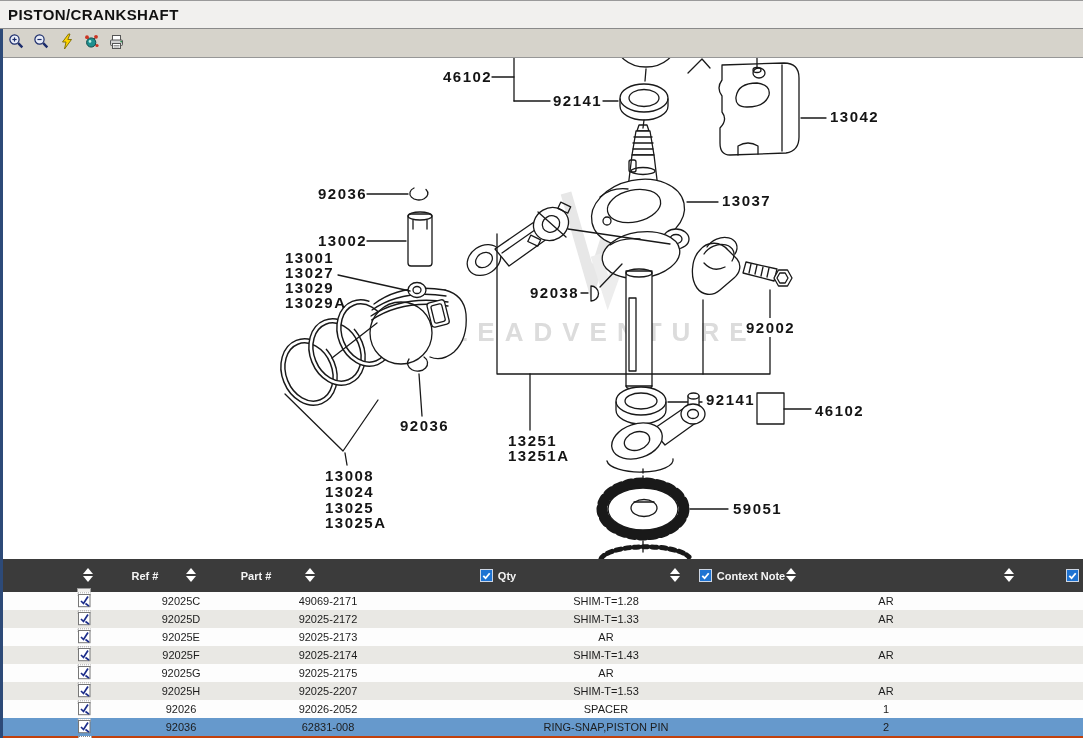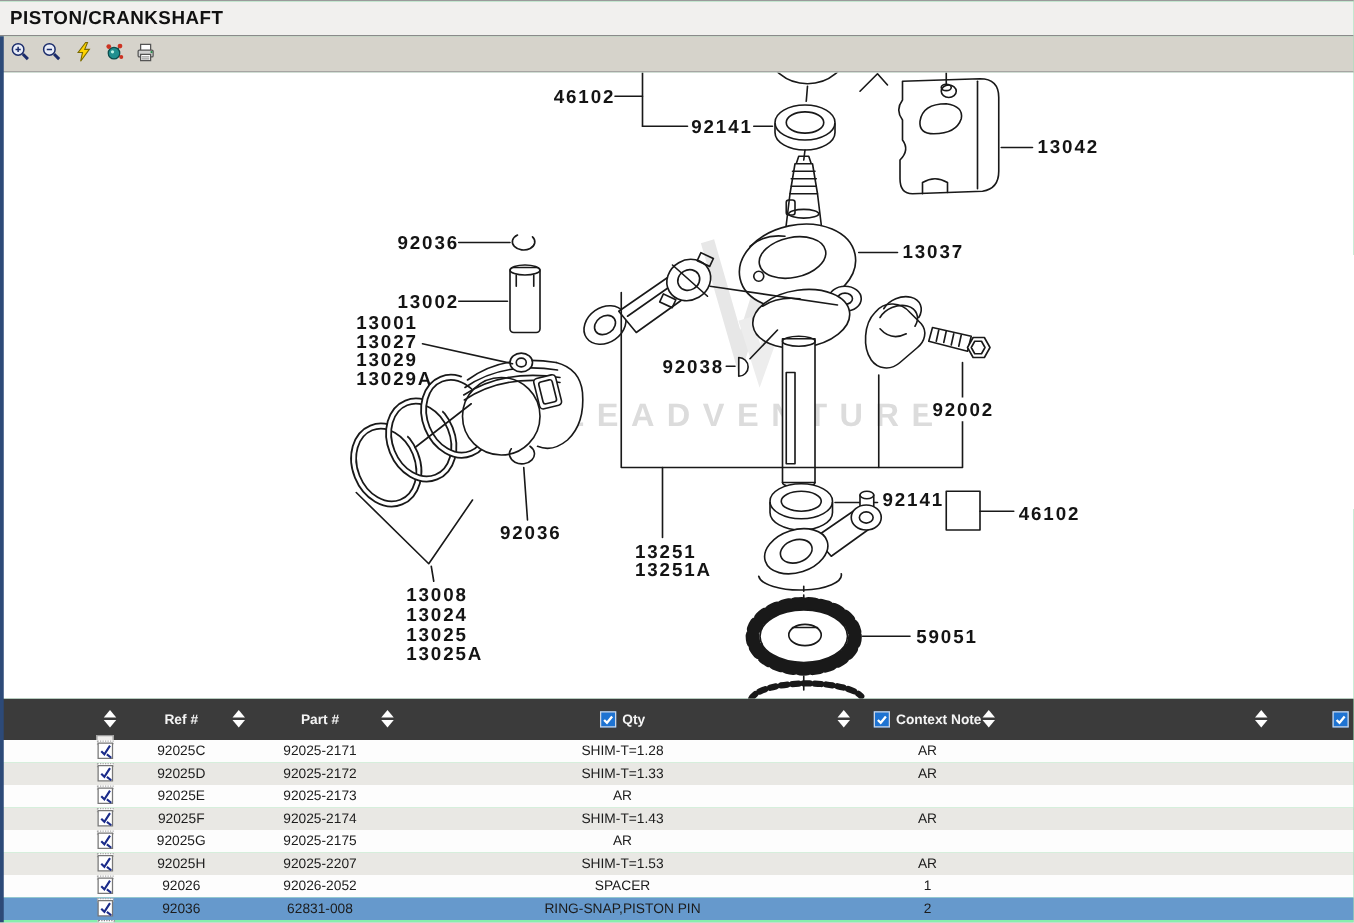--- a/index.html
+++ b/index.html
@@ -1,17 +1,17 @@
 <!DOCTYPE html>
 <html style="--hbg: #3b3b3b; --sel: #6699cc; --altrow: #e9e8e4; --ckblue: #1e73d2;"><head>
 <meta charset="utf-8">
 <style>
   html,body{margin:0;padding:0;background:#c9c9c9;}
   *{box-sizing:border-box;}
-  #app{position:relative;width:1083px;height:738px;background:#86efac;overflow:hidden;
+  #app{position:relative;width:1083px;height:738px;background:#c2410c;overflow:hidden;
        font-family:"Liberation Sans",sans-serif;border-top:1px solid #9a9a9a;}
   
   #titlebar{position:absolute;left:0;top:0;width:1083px;height:28px;background:#f1f0ee;
             border-bottom:1px solid #8a8a8a;display:flex;align-items:center;padding-left:8px;}
   #titlebar .t{font-size:15px;font-weight:bold;color:#111;letter-spacing:.4px;}
   
   #toolbar{position:absolute;left:0;top:28px;width:1083px;height:29px;background:#d6d3cb;
            border-bottom:1px solid #979797;display:flex;align-items:center;gap:7px;padding-left:7px;}
   .tbtn{width:18px;height:20px;display:flex;align-items:center;justify-content:center;cursor:pointer;background:transparent;border:none;padding:0;}
   
@@ -23,21 +23,21 @@
   .grid{display:grid;grid-template-columns:110px 70px 152px 332px 156px 200px 63px;text-align:right;}
   #thead{position:relative;height:33px;background:var(--hbg,#3b3b3b);color:#f4f4f4;font-weight:bold;}
   #thead .hcell{display:flex;align-items:center;justify-content:center;gap:5px;height:33px;overflow:hidden;}
   .sort{position:absolute;top:9px;width:11px;height:16px;cursor:pointer;}
   .sort i{display:block;width:0;height:0;border-left:5px solid transparent;border-right:5px solid transparent;}
   .sort .up{border-bottom:6px solid #fff;margin-bottom:2px;}
   .sort .dn{border-top:6px solid #fff;}
   .ckb{width:13px;height:13px;background:var(--ckblue,#1e73d2);border:1px solid #cdd6e4;
        display:inline-flex;align-items:center;justify-content:center;flex:0 0 auto;cursor:pointer;}
   #tbody{position:relative;}
-  .trow{height:18px;background:#fdfdfd;cursor:pointer;}
+  .trow{height:18px;background:#fdfdfd;cursor:pointer;gap:36px;}
   .trow:nth-child(even){background:var(--altrow,#e9e8e4);}
   .trow.selected{background:var(--sel,#6699cc);}
   .cell{display:flex;align-items:center;justify-content:center;color:#1c1c1c;white-space:nowrap;overflow:hidden;}
   .c-icon{justify-content:flex-start;padding-left:77px;}
   .hdr-sliver{position:absolute;left:77px;bottom:-2px;width:14px;height:6px;background:#efeeec;border:1px solid #9a9a9a;}
   .bot-sliver{position:absolute;left:78px;top:735px;width:14px;height:3px;background:#fff;border-top:1px dotted #888;border-left:1px solid #aaa;border-right:1px solid #aaa;}
   #left-edge{position:absolute;left:0;top:28px;width:3px;height:710px;background:#2d4a78;}
 </style>
 </head>
 <body>
@@ -343,21 +343,21 @@
       <span>
         <svg width="15" height="16" viewBox="0 0 15 16">
                 <rect x="1" y="0.8" width="12.5" height="3" fill="#fff" stroke="#aaa" stroke-dasharray="1,1"></rect>
                 <rect x="1.5" y="2.5" width="11.5" height="12.2" fill="#fff" stroke="#777"></rect>
                 <path d="M4,9 L6.5,11.5 L11,4.5" stroke="#1b2c8a" stroke-width="1.7" fill="none"></path>
                 <line x1="8.5" y1="11.5" x2="12" y2="14.2" stroke="#1b2c8a" stroke-width="1.7"></line>
               </svg>
       </span>
     </div>
     <div class="cell">92025C</div>
-    <div class="cell">92025-2171</div>
+    <div class="cell">49069-2171</div>
     <div class="cell">SHIM-T=1.28</div>
     <div class="cell">AR</div>
     <div class="cell"></div>
     <div class="cell"></div>
   </div>
         <div class="trow grid">
     <div class="cell c-icon">
       <span>
         <svg width="15" height="16" viewBox="0 0 15 16">
                 <rect x="1" y="0.8" width="12.5" height="3" fill="#fff" stroke="#aaa" stroke-dasharray="1,1"></rect>

